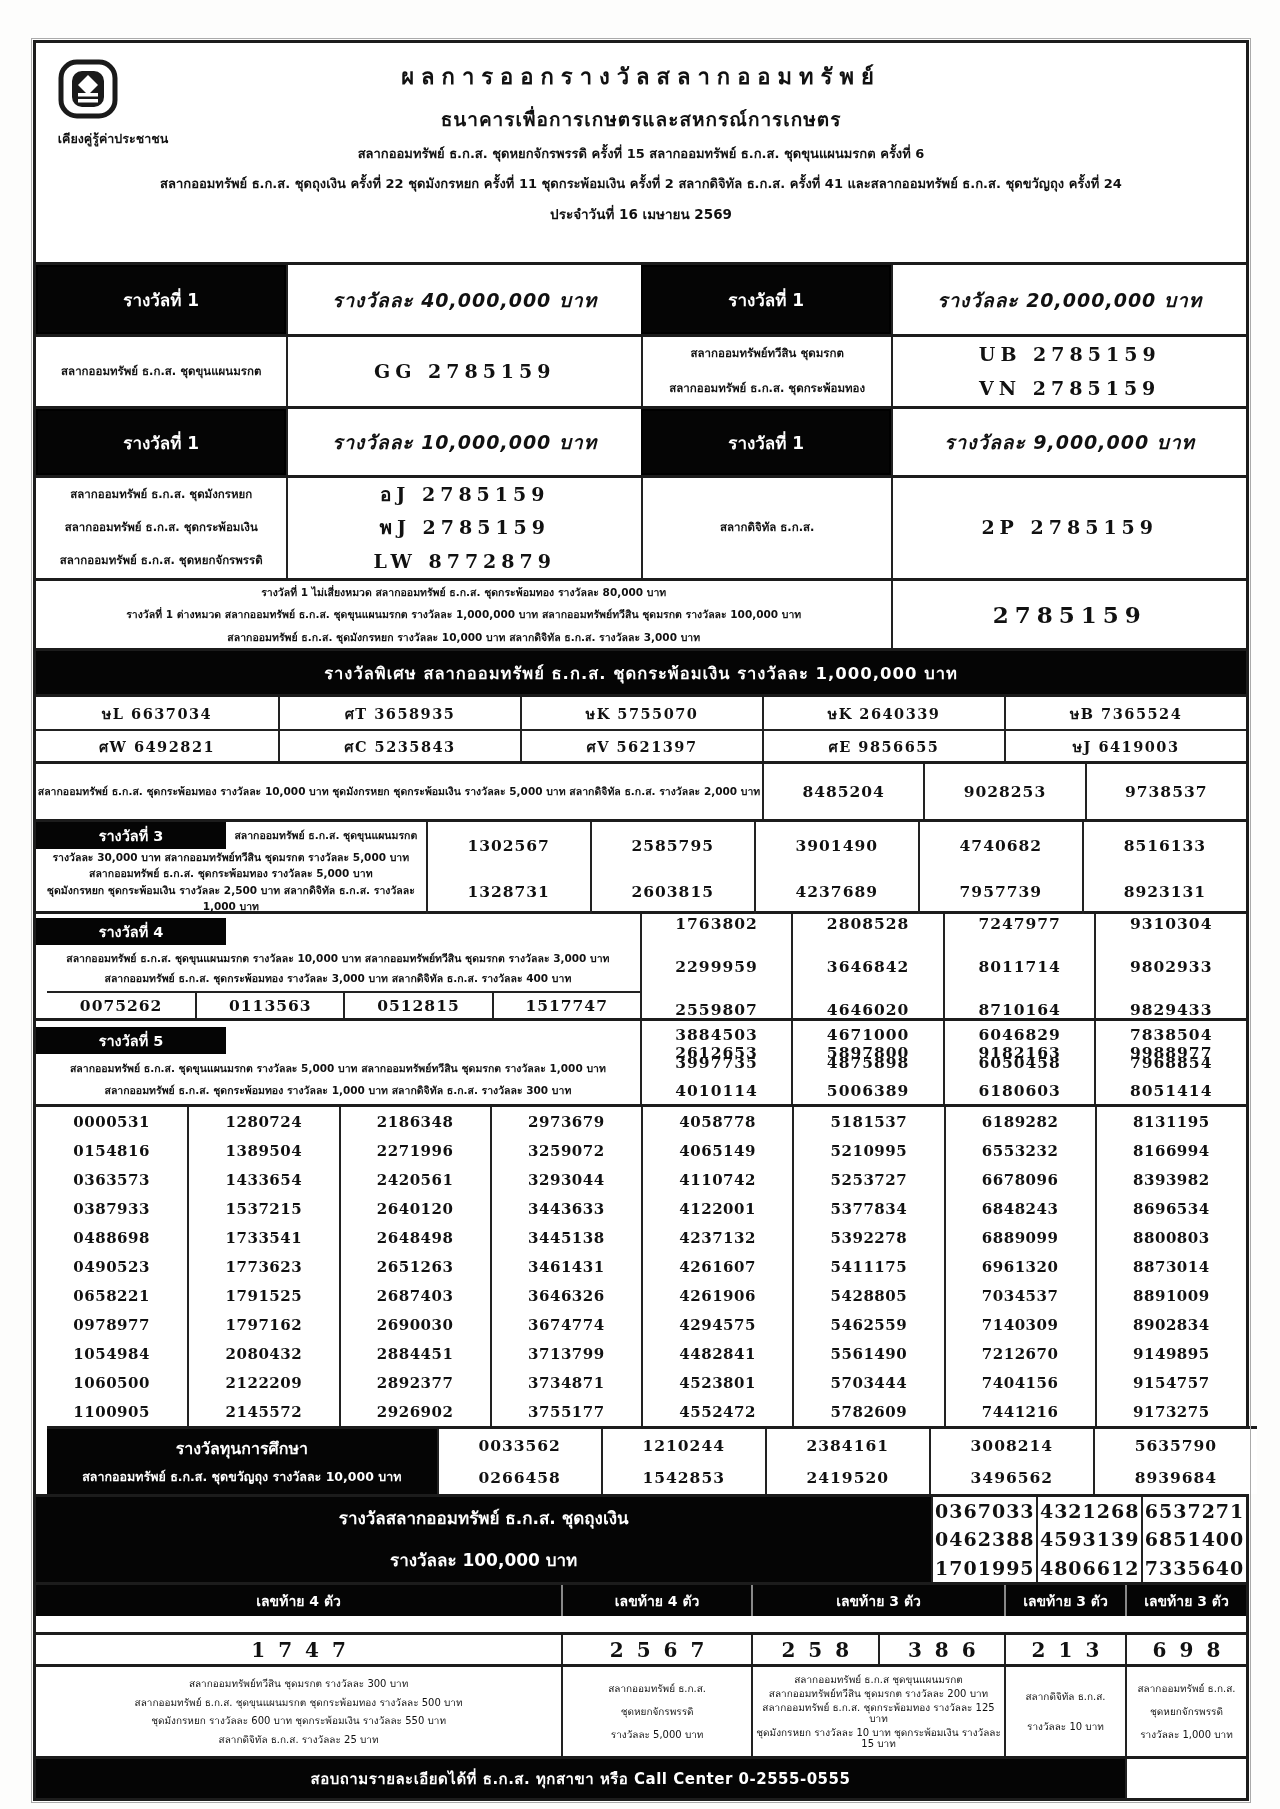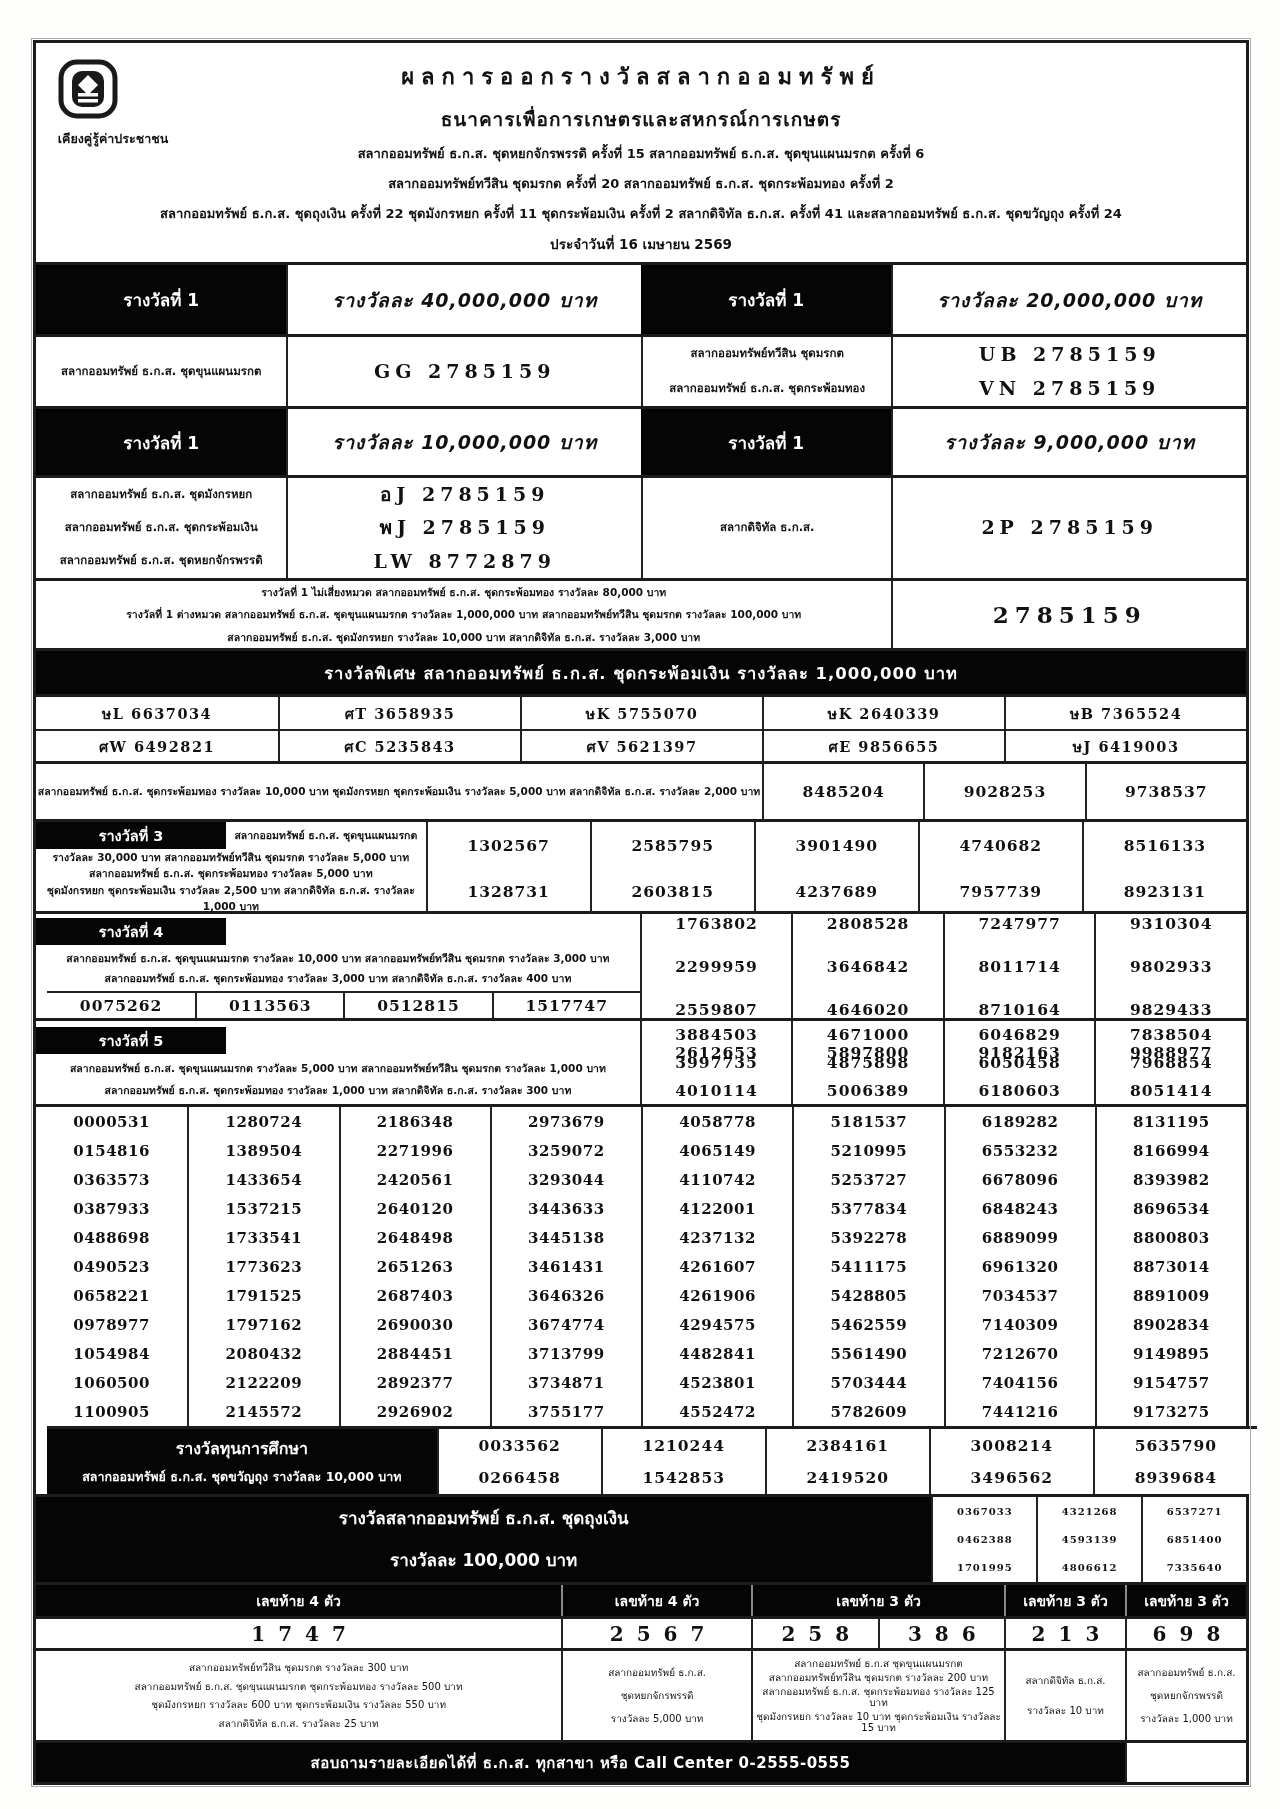--- a/index.html
+++ b/index.html
@@ -69,26 +69,26 @@
   .b-grid .gcell{border-left:2px solid #222;font-family:"DejaVu Serif","Liberation Serif",serif;font-weight:bold;font-size:15px;letter-spacing:0.5px;}
   .b-grid .gcell:nth-child(8n+1){border-left:none;}
   
   .b-tuition{grid-template-columns:32.2% repeat(5,13.56%);height:68px;margin-left:11px;}
   .b-tuition .blk{justify-content:space-evenly;}
   .b-tuition .blk .gcell{font-size:12.5px;font-weight:bold;}
   .b-tuition .blk .gcell:first-child{font-size:16px;}
   
   .b-bag{grid-template-columns:74% repeat(3,8.667%);height:88px;}
   .b-bag .blk .gcell{font-weight:bold;font-size:17px;line-height:1;}
-  .b-bag .numcol .gcell{font-size:10px;text-align:right;}
+  .b-bag .numcol .gcell{font-size:19px;text-align:right;}
   
   .b-tailh{grid-template-columns:43.4% 15.7% 20.9% 10% 10%;height:34px;}
   .b-tailh .cell{font-size:14px;font-weight:bold;border-left:2px solid #888;}
   .b-tailh .cell:first-child{border-left:none;}
-  .b-tailn{grid-template-columns:43.4% 15.7% 10.45% 10.45% 10% 10%;height:32px;}
+  .b-tailn{grid-template-columns:43.4% 15.7% 10.45% 10.45% 10% 10%;height:32px;margin-top:16px;}
   .tailnum{font-family:"DejaVu Serif","Liberation Serif",serif;font-weight:bold;font-size:20px;letter-spacing:13px;text-indent:13px;}
   .b-taild{grid-template-columns:43.4% 15.7% 20.9% 10% 10%;height:92px;}
   .tdesc{justify-content:space-evenly;padding:4px 2px;}
   .tdesc .gcell{font-size:10px;font-weight:normal;line-height:1.1;text-align:center;}
   
   .b-footer{grid-template-columns:90% 10%;height:42px;}
   .b-footer .blk{font-size:15px;font-weight:bold;letter-spacing:0.5px;}
 </style>
 </head>
 <body>
@@ -101,21 +101,20 @@
         <rect x="3" y="3" width="54" height="54" rx="16" fill="none" stroke="#1a1a1a" stroke-width="5"></rect>
         <rect x="14" y="12" width="32" height="36" rx="10" fill="#1a1a1a"></rect>
         <polygon points="30,16 40,26 30,36 20,26" fill="#fff"></polygon>
         <rect x="20" y="34" width="20" height="3.5" fill="#fff"></rect>
         <rect x="20" y="40" width="20" height="3.5" fill="#fff"></rect>
       </svg>
       <div class="tagline">เคียงคู่รู้ค่าประชาชน</div>
       <div class="hdr-title">ผลการออกรางวัลสลากออมทรัพย์</div>
       <div class="hdr-bank">ธนาคารเพื่อการเกษตรและสหกรณ์การเกษตร</div>
       <div class="hdr-line">สลากออมทรัพย์ ธ.ก.ส. ชุดหยกจักรพรรดิ ครั้งที่ 15  สลากออมทรัพย์ ธ.ก.ส. ชุดขุนแผนมรกต ครั้งที่ 6</div>
-      <div class="hdr-line">สลากออมทรัพย์ทวีสิน ชุดมรกต ครั้งที่ 20  สลากออมทรัพย์ ธ.ก.ส. ชุดกระพ้อมทอง ครั้งที่ 2</div>
       <div class="hdr-line">สลากออมทรัพย์ ธ.ก.ส. ชุดถุงเงิน ครั้งที่ 22  ชุดมังกรหยก ครั้งที่ 11  ชุดกระพ้อมเงิน ครั้งที่ 2  สลากดิจิทัล ธ.ก.ส. ครั้งที่ 41  และสลากออมทรัพย์ ธ.ก.ส. ชุดขวัญถุง ครั้งที่ 24</div>
       <div class="hdr-date">ประจำวันที่  16 เมษายน 2569</div>
     </div>
 
     <div class="band b-p1h">
       <div class="cell blk">รางวัลที่ 1</div>
       <div class="cell amount">รางวัลละ 40,000,000 บาท</div>
       <div class="cell blk">รางวัลที่ 1</div>
       <div class="cell amount">รางวัลละ 20,000,000 บาท</div>
     </div>

